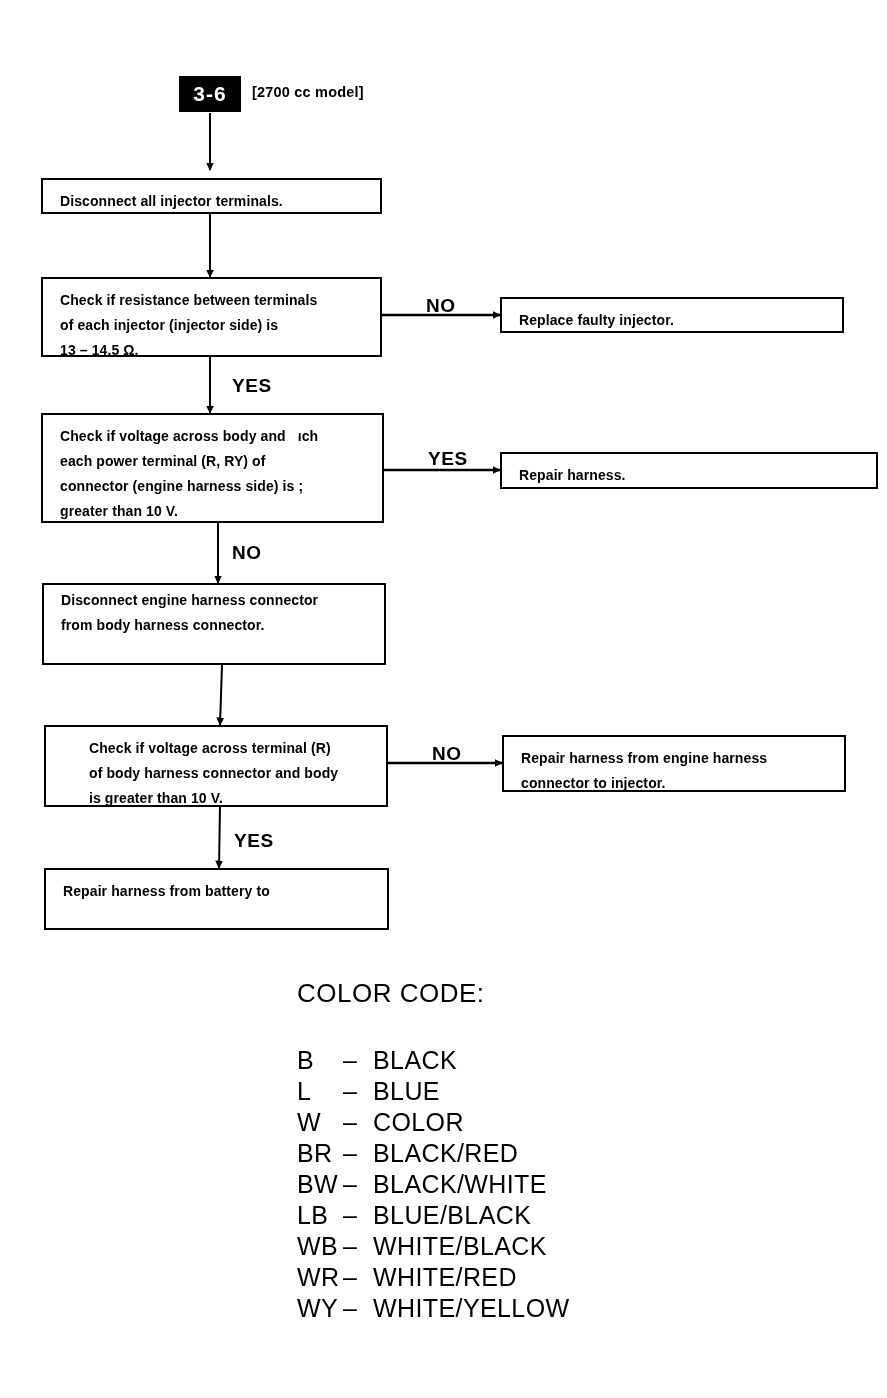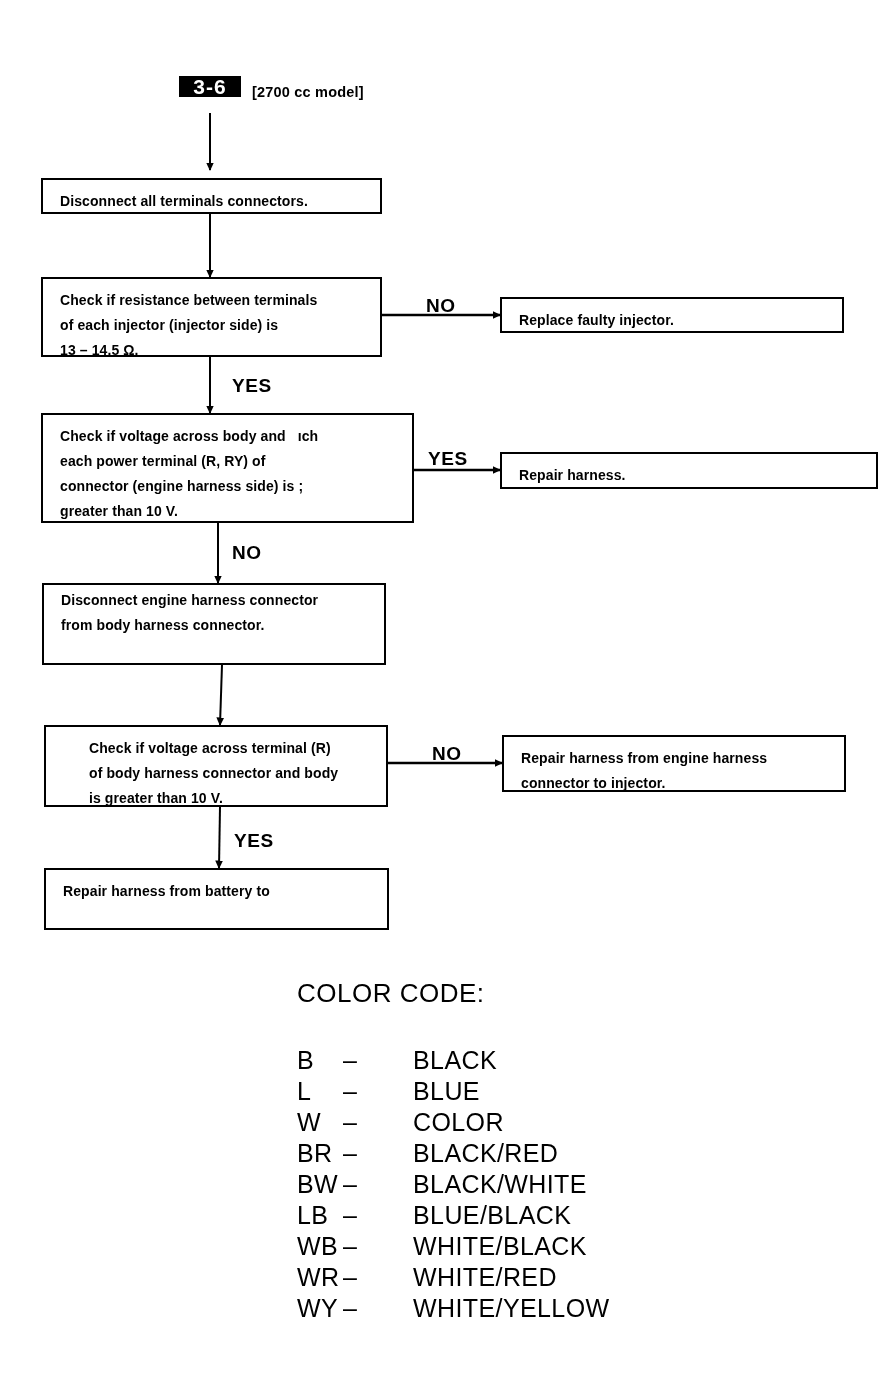--- a/index.html
+++ b/index.html
@@ -15,21 +15,21 @@
     color: #000000;
     overflow: hidden;
   }
 
   
   #step-badge {
     position: absolute;
     left: 179px;
     top: 76px;
     width: 62px;
-    height: 21px;
+    height: 36px;
     background: #000000;
     color: #ffffff;
     font-size: 21px;
     font-weight: bold;
     letter-spacing: 1px;
     display: flex;
     align-items: center;
     justify-content: center;
   }
   #model-note {
@@ -100,21 +100,20 @@
   .cc-abbr {
     display: inline-block;
     min-width: 46px;
   }
   .cc-dash {
     display: inline-block;
     width: 30px;
   }
   .cc-name {
     display: inline-block;
-    margin-left: 40px;
   }
 </style>
 </head>
 <body>
 
 <div id="step-badge">3-6</div>
 <div id="model-note">[2700 cc model]</div>
 
 <svg id="wires" viewBox="0 0 887 1398" xmlns="http://www.w3.org/2000/svg">
   <defs>
@@ -136,34 +135,34 @@
   <line x1="218" y1="523" x2="218" y2="583" stroke="#000" stroke-width="2" marker-end="url(#arrow)"></line>
 
   <line x1="222" y1="665" x2="220" y2="725" stroke="#000" stroke-width="2" marker-end="url(#arrow)"></line>
 
   <line x1="388" y1="763" x2="502" y2="763" stroke="#000" stroke-width="2.6" marker-end="url(#arrow)"></line>
 
   <line x1="220" y1="807" x2="219" y2="868" stroke="#000" stroke-width="2" marker-end="url(#arrow)"></line>
 </svg>
 
 <div class="fc-box" style="left:41px; top:178px; width:341px; height:36px;">
-  <span class="line">Disconnect all terminals connectors.</span>
+  <span class="line">Disconnect all injector terminals.</span>
 </div>
 
 <div class="fc-box" style="left:41px; top:277px; width:341px; height:80px;">
   <span class="line">Check if resistance between terminals</span>
   <span class="line">of each injector (injector side) is</span>
   <span class="line">13 – 14.5 Ω.</span>
 </div>
 
 <div class="fc-box" style="left:500px; top:297px; width:344px; height:36px;">
   <span class="line">Replace faulty injector.</span>
 </div>
 
-<div class="fc-box" style="left:41px; top:413px; width:373px; height:110px;">
+<div class="fc-box" style="left:41px; top:413px; width:343px; height:110px;">
   <span class="line">Check if voltage across body and   ıch</span>
   <span class="line">each power terminal (R, RY) of</span>
   <span class="line">connector (engine harness side) is ;</span>
   <span class="line">greater than 10 V.</span>
 </div>
 
 <div class="fc-box" style="left:500px; top:452px; width:378px; height:37px;">
   <span class="line">Repair harness.</span>
 </div>
 

